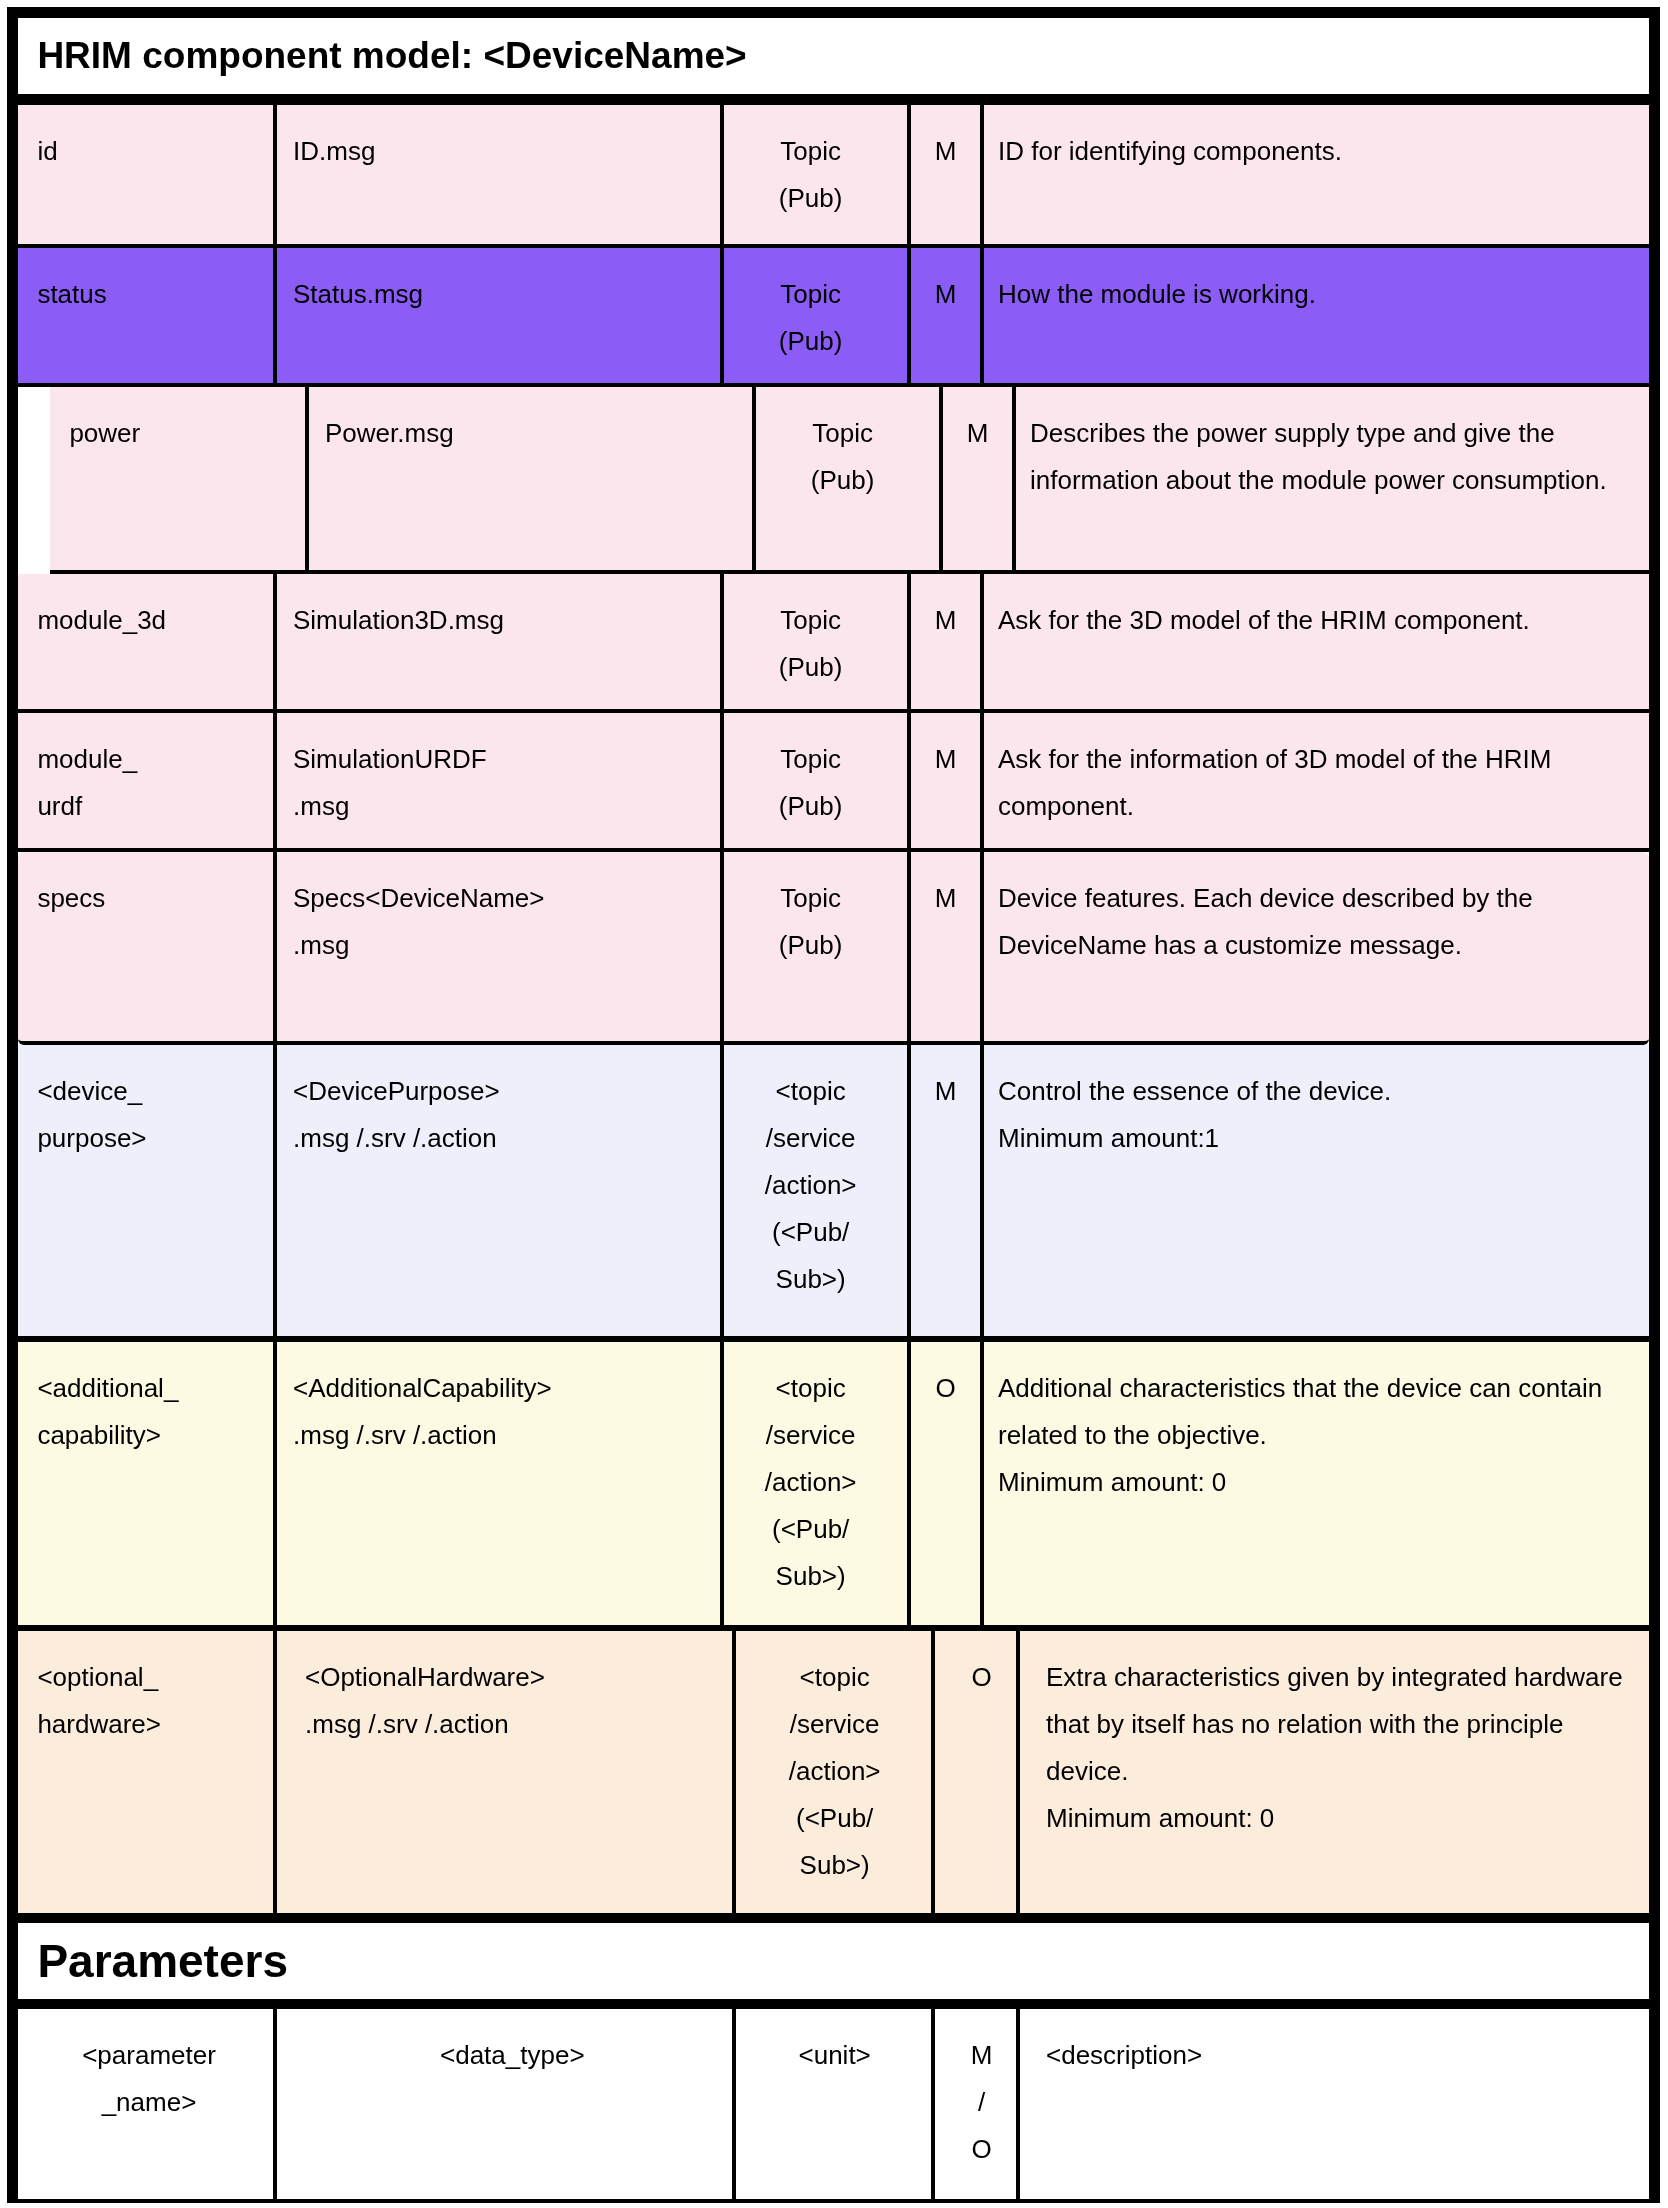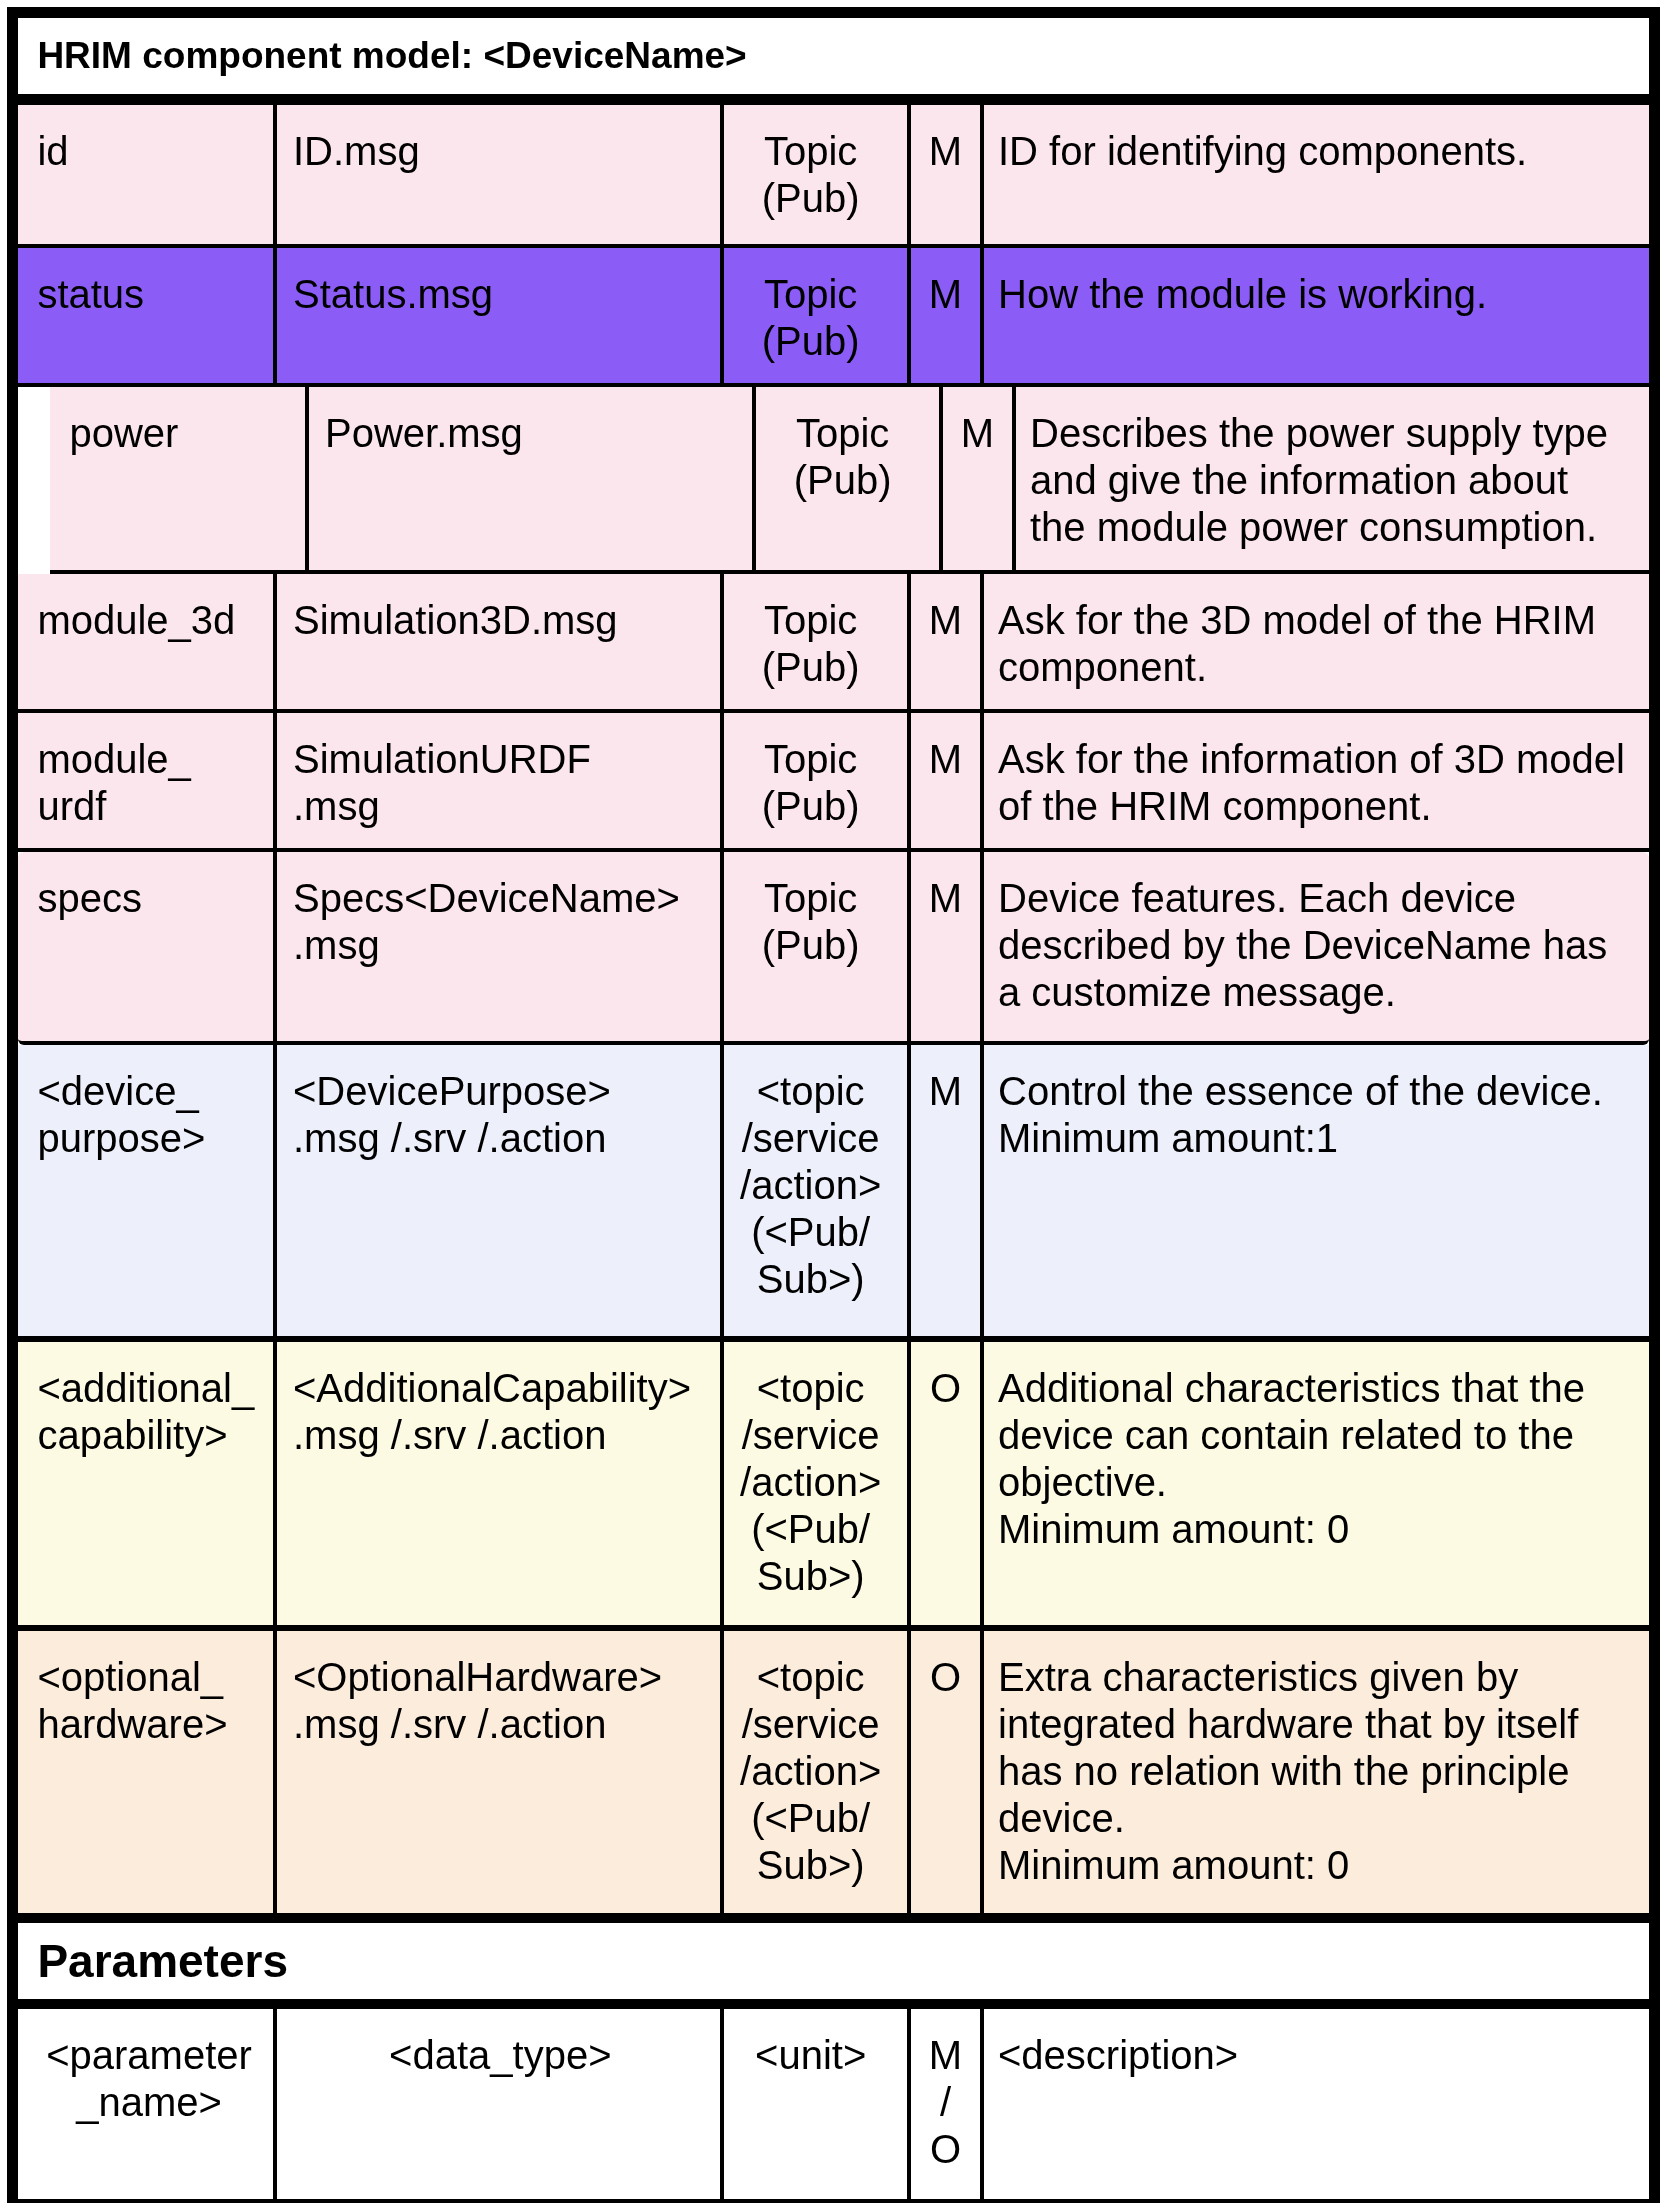--- a/index.html
+++ b/index.html
@@ -21,25 +21,25 @@
     display: flex;
     align-items: center;
     padding-left: 19.4px;
     font-size: 37px;
     font-weight: bold;
     border-bottom: 11.5px solid #000;
     background: #ffffff;
   }
   .row { display: flex; border-bottom: 4.4px solid #000; }
   .row.thick { border-bottom: 6.2px solid #000; }
-  .row.last { border-bottom: none; }
+  .row.last { border-bottom: none; gap: 12px; }
   .cell {
     box-sizing: border-box;
     padding: 23px 12.4px 17.6px 16px;
-    font-size: 40px;
+    font-size: 26px;
     line-height: 47px;
     white-space: pre-line;
     border-right: 4.4px solid #000;
     overflow: hidden;
   }
   .c1 { width: 259px; padding-left: 19.4px; flex: 0 0 259px; }
   .c2 { width: 447px; flex: 0 0 447px; }
   .c3 { width: 187px; flex: 0 0 187px; text-align: center; padding-left: 5.3px; padding-right: 15px; }
   .c4 { width: 73px;  flex: 0 0 73px;  text-align: center; padding-left: 3.5px; padding-right: 3.5px; }
   .c5 { flex: 1 1 auto; border-right: none; padding-left: 14px; padding-right: 21px; }

